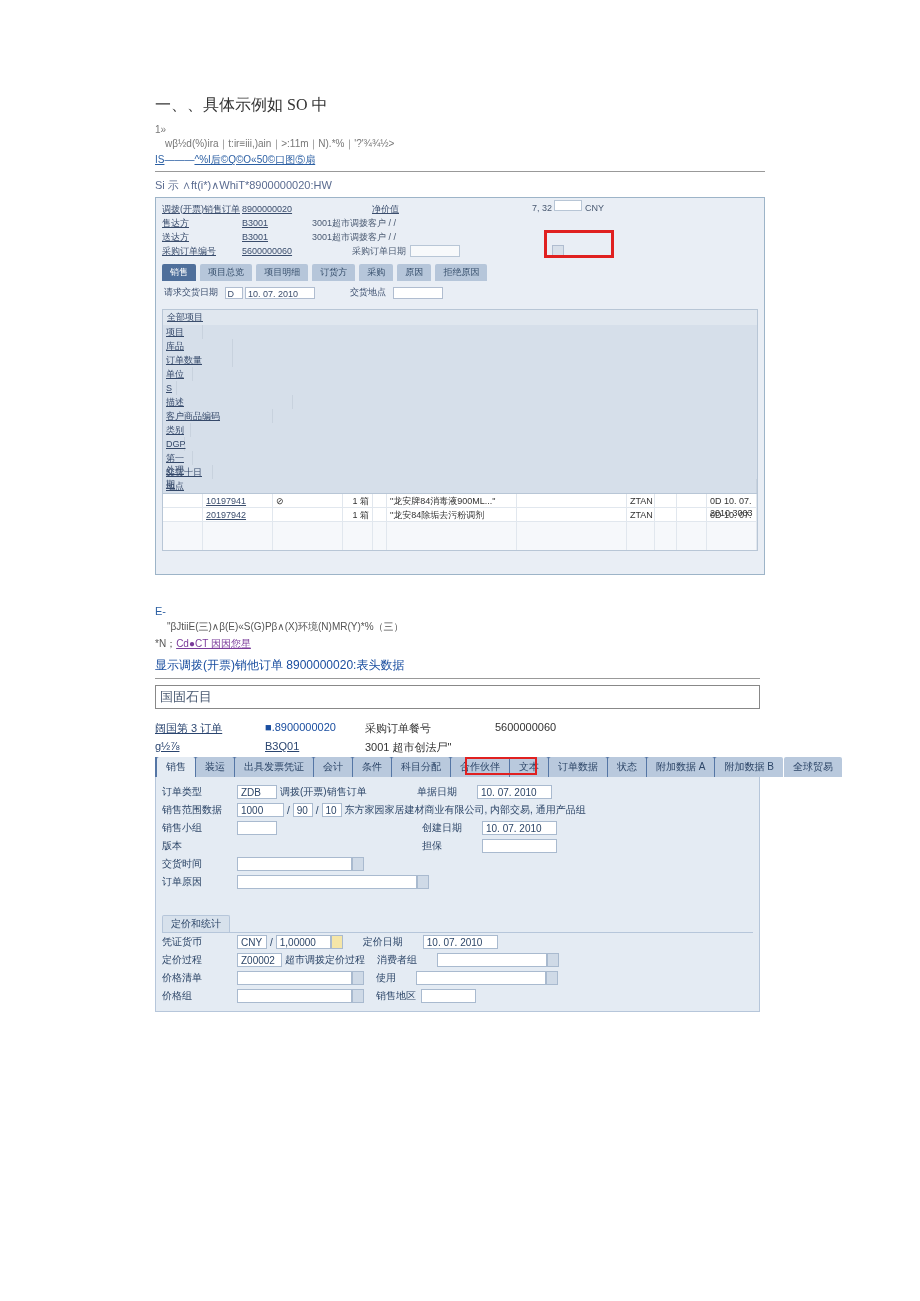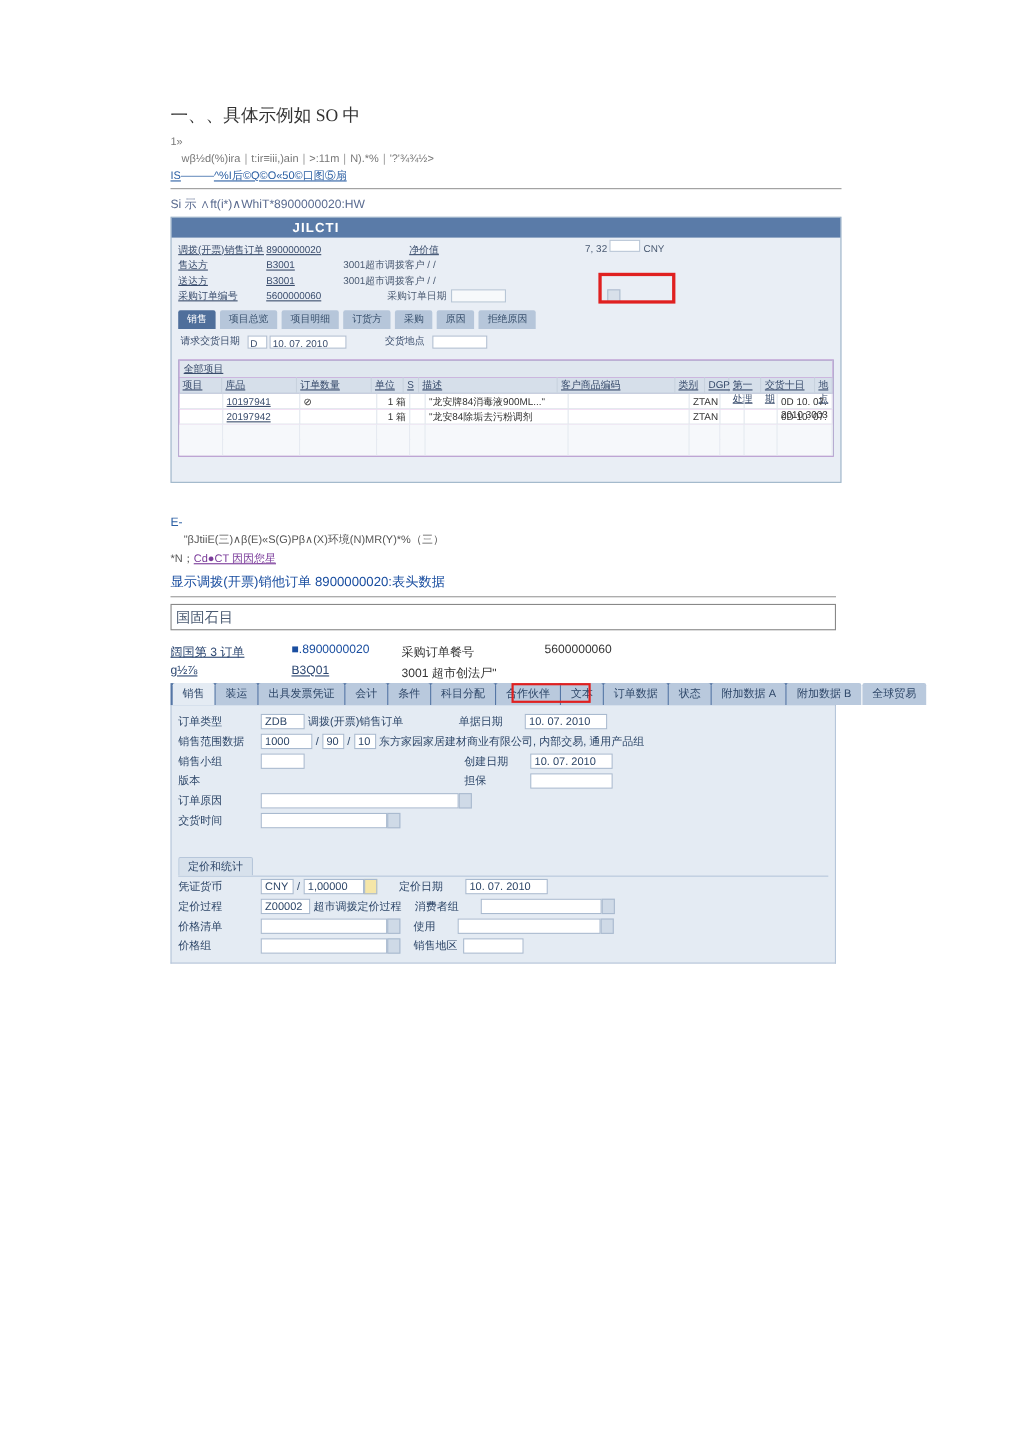--- a/index.html
+++ b/index.html
@@ -29,21 +29,21 @@
   .sap1-tabs { padding: 2px 6px; }
   .sap-tab { display:inline-block; background: #4f6f9b; color:#fff; font-size:9px; padding: 2px 8px; border-radius: 2px 2px 0 0; margin-right: 1px; }
   .sap-tab.inact { background: #b6c6da; color:#38506d; }
   .sap1-sub { padding: 3px 8px 10px 8px; font-size: 9px; color:#3a4d6d; }
   .sap1-sub .lbl { margin-right: 4px; }
   .sap1-sub .ip { display:inline-block; border:1px solid #b0bdd0; background:#fff; height:12px; width:70px; vertical-align:middle; padding:0 2px; line-height:12px; }
   .sap1-sub .ip.sm { width: 18px; }
 
   .sap1-grid { margin: 0 6px 23px 6px; border:1px solid #b8c6d6; background:#a21caf; }
   .grid-title { font-size:9px; padding:1px 4px; text-decoration:underline; color:#3a4d6d; background:#e0e7ef; }
-  .grid-head { display:flex; background:#d6dfea; font-size:9px; color:#35496a; border-bottom:1px solid #b8c6d6; }
+  .grid-head { display:flex; background:#d6dfea; font-size:9px; color:#35496a; border-bottom:1px solid #b8c6d6;flex-direction:column; }
   .gc { border-right:1px solid #c8d2de; padding:1px 3px; height:14px; line-height:12px; text-decoration: underline; }
   .grid-row { display:flex; font-size:9px; background:#fff; border-bottom:1px solid #e1e7ee; height:14px; }
   .gr { border-right:1px solid #e1e7ee; padding:1px 3px; height:14px; line-height:12px; }
   .grid-row .ul { text-decoration: underline; color:#3a4d6d; }
   .grid-row.empty .gr { background:#f6f8fb; }
 
   
   .mid { margin-top: 30px; }
   .mid .e { color:#2b5fa3; font-size:11px; }
   .mid .gline { font-size:10px; color:#555; margin:3px 0; }
@@ -83,23 +83,20 @@
   <div class="heading">一、、具体示例如 SO 中</div>
   <div class="garble">1»</div>
   <div class="garble" style="padding-left:10px;">wβ½d(%)ira｜t:ir≡iii,)ain｜&gt;:11m｜N).*%｜'?'¾¾½&gt;</div>
   <div class="blueline">
     <span class="ul">IS</span>———<span class="ul">^%I后©Q©O«50©口图⑤扇</span>
   </div>
   <hr class="thin">
   <div class="si-line">Si 示 ∧ft(i*)∧WhiT*8900000020:HW</div>
 
   <div class="sap1">
-    <div class="sap1-titlebar">
-      <span>JILCTI</span>
-    </div>
     <div class="sap1-header">
       <div class="top-right">
         <span>7, 32</span>&nbsp;<span class="box"></span>&nbsp;<span>CNY</span>
       </div>
       <div class="hdr-row">
         <span class="hdr-label">调拨(开票)销售订单</span>
         <span class="hdr-val">8900000020</span>
         <span style="width:60px"></span>
         <span class="hdr-label" style="width:40px;">净价值</span>
       </div>
@@ -280,27 +277,27 @@
         <div class="flbl2">创建日期</div>
         <div class="fin" style="width:75px">10. 07. 2010</div>
       </div>
       <div class="frow">
         <div class="flbl">版本</div>
         <div style="width:185px"></div>
         <div class="flbl2">担保</div>
         <div class="fin" style="width:75px"></div>
       </div>
       <div class="frow">
+        <div class="flbl">交货时间</div>
+        <div class="fin" style="width:115px"></div>
+          <span class="dd-icon"></span>
+      </div>
+      <div class="frow">
         <div class="flbl">订单原因</div>
         <div class="fin" style="width:180px"></div>
-          <span class="dd-icon"></span>
-      </div>
-      <div class="frow">
-        <div class="flbl">交货时间</div>
-        <div class="fin" style="width:115px"></div>
           <span class="dd-icon"></span>
       </div>
       <div class="gap"></div>
 
       <div class="section-tab">定价和统计</div>
       <div style="border-top:1px solid #b6c6da;padding-top:0;">
         <div class="frow">
           <div class="flbl">凭证货币</div>
           <div class="fin" style="width:30px">CNY</div>
           <span class="ftxt">/</span>

